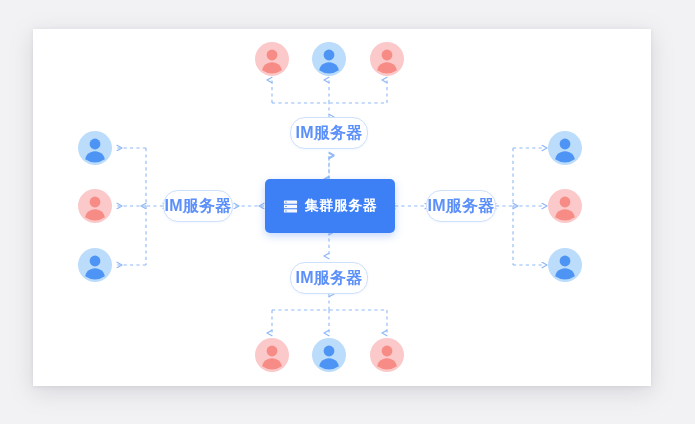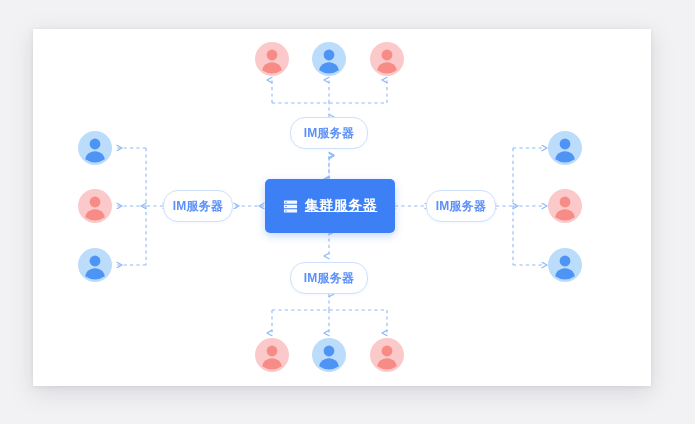--- a/index.html
+++ b/index.html
@@ -22,37 +22,36 @@
 
   
   .node{position:absolute;box-sizing:border-box;}
 
   .im-box{
     background:#ffffff;
     border:1px solid #cfe0fb;
     border-radius:15px;
     display:flex;align-items:center;justify-content:center;
     color:#5b8ff9;
-    font-size:12px;
+    font-size:16px;
     font-weight:bold;
     letter-spacing:.2px;
     box-shadow:0 1px 3px rgba(91,143,249,.07);
   }
 
   #cluster-box{
     background:#3d7ff5;
     border-radius:5px;
     display:flex;align-items:center;justify-content:center;
     gap:7px;
     color:#ffffff;
     font-size:14px;
     font-weight:bold;
     letter-spacing:.5px;
     box-shadow:0 3px 9px rgba(61,127,245,.30);
-    text-decoration:underline;
   }
   #cluster-box .rack{display:block;}
 
   
   .avatar{position:absolute;width:34px;height:34px;}
   .avatar svg{display:block;width:34px;height:34px;}
 </style>
 </head>
 <body>
 

